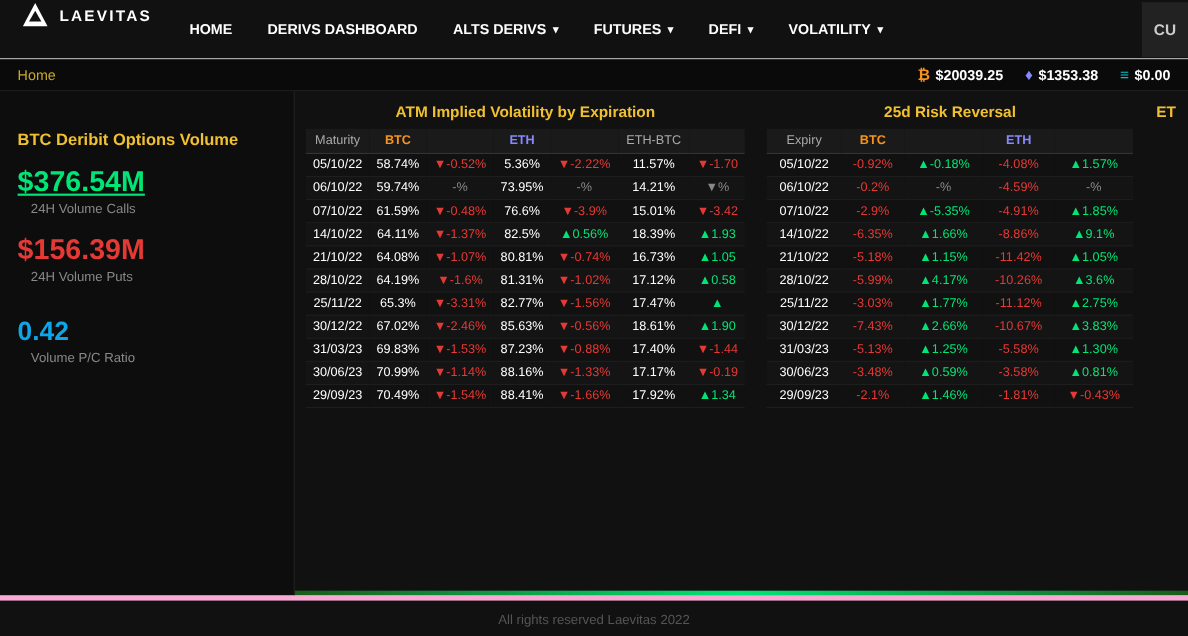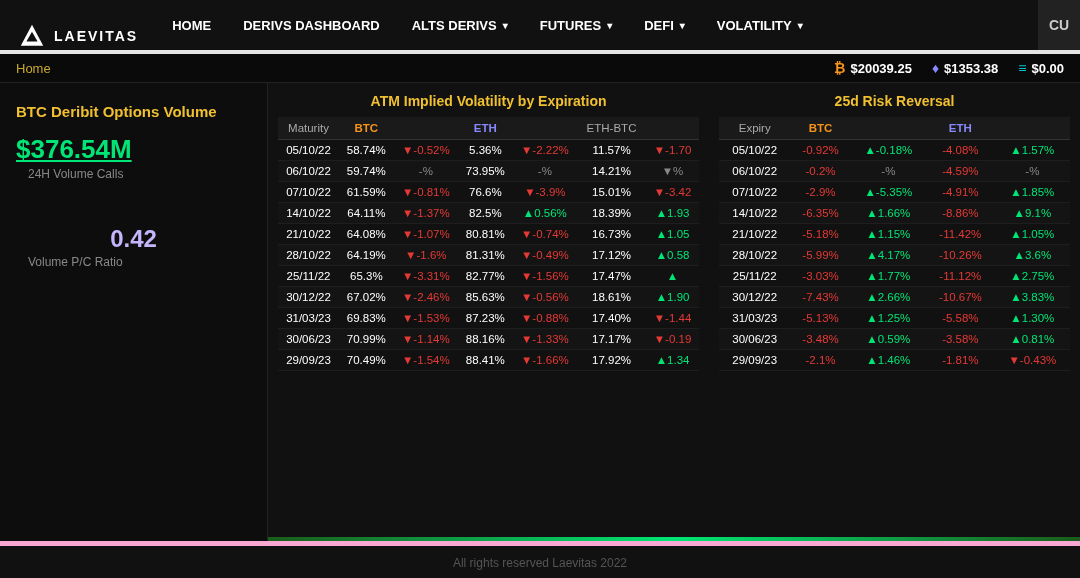--- a/index.html
+++ b/index.html
@@ -10,23 +10,23 @@
       font-size: 12px;
       width: 1080px;
       min-height: 578px;
       overflow: hidden;
     }
 
     
     nav {
       background: #111;
       display: flex;
-      align-items: flex-end;
+      align-items: flex-start;
       height: 54px;
-      border-bottom: 4px solid #e5e5e5;
+      border-bottom: 1px solid #e5e5e5;
     }
     .logo {
       display: flex;
       align-items: center;
       padding: 0 18px;
       gap: 8px;
     }
     .logo-triangle {
       width: 28px; height: 28px;
     }
@@ -115,38 +115,38 @@
       padding: 20px 16px;
       display: flex;
       flex-direction: column;
       gap: 30px;
     }
     .left-panel h2 {
       color: #f0c030;
       font-size: 15px;
       font-weight: bold;
       margin-bottom: 14px;
+      margin-top: 16px;
     }
     .volume-section { }
     .big-value-green {
       color: #00e676;
       font-size: 26px;
       font-weight: bold;
       text-decoration: underline;
     }
     .big-value-red {
       color: #e53935;
       font-size: 26px;
       font-weight: bold;
     }
     .big-value-white {
-      color: #c4b5fd;
+      color: #0ea5e9;
       font-size: 24px;
       font-weight: bold;
-      text-align: center;
     }
     .sub-label {
       color: #888;
       font-size: 12px;
       margin-top: 2px;
       margin-left: 12px;
     }
     .pc-ratio-section {}
 
     
@@ -276,20 +276,24 @@
 <div class="main-content">
 
   <div class="left-panel">
     <div class="volume-section">
       <h2>BTC Deribit Options Volume</h2>
       <div>
         <div class="big-value-green">$376.54M</div>
         <div class="sub-label">24H Volume Calls</div>
       </div>
       <br>
+      <div>
+        <div class="big-value-red">$156.39M</div>
+        <div class="sub-label">24H Volume Puts</div>
+      </div>
     </div>
     <div class="pc-ratio-section">
       <div class="big-value-white">0.42</div>
       <div class="sub-label">Volume P/C Ratio</div>
     </div>
   </div>
 
   <div class="right-panel">
     <div style="display:flex; flex:1; gap:0;">
 
@@ -322,21 +326,21 @@
       <td class="white">59.74%</td>
       <td class="neutral">-%</td>
       <td class="white">73.95%</td>
       <td class="neutral">-%</td>
       <td class="white">14.21%</td>
       <td class="neutral">▼%</td>
     </tr>
               <tr>
       <td class="white">07/10/22</td>
       <td class="white">61.59%</td>
-      <td class="down">▼-0.81%</td>
+      <td class="down">▼-0.48%</td>
       <td class="white">76.6%</td>
       <td class="down">▼-3.9%</td>
       <td class="white">15.01%</td>
       <td class="down">▼-3.42</td>
     </tr>
               <tr>
       <td class="white">14/10/22</td>
       <td class="white">64.11%</td>
       <td class="down">▼-1.37%</td>
       <td class="white">82.5%</td>
@@ -351,21 +355,21 @@
       <td class="white">80.81%</td>
       <td class="down">▼-0.74%</td>
       <td class="white">16.73%</td>
       <td class="up">▲1.05</td>
     </tr>
               <tr>
       <td class="white">28/10/22</td>
       <td class="white">64.19%</td>
       <td class="down">▼-1.6%</td>
       <td class="white">81.31%</td>
-      <td class="down">▼-0.49%</td>
+      <td class="down">▼-1.02%</td>
       <td class="white">17.12%</td>
       <td class="up">▲0.58</td>
     </tr>
               <tr>
       <td class="white">25/11/22</td>
       <td class="white">65.3%</td>
       <td class="down">▼-3.31%</td>
       <td class="white">82.77%</td>
       <td class="down">▼-1.56%</td>
       <td class="white">17.47%</td>
@@ -498,20 +502,23 @@
       <td class="white">29/09/23</td>
       <td class="down">-2.1%</td>
       <td class="up">▲1.46%</td>
       <td class="down">-1.81%</td>
       <td class="down">▼-0.43%</td>
     </tr>
             </tbody>
         </table>
       </div>
 
+      <div class="et-section">
+        <span class="et-label">ET</span>
+      </div>
     </div>
 
     <div class="green-bar"></div>
   </div>
 </div>
 
 <div class="footer">
   <span>All rights reserved Laevitas 2022</span>
 </div>
 

